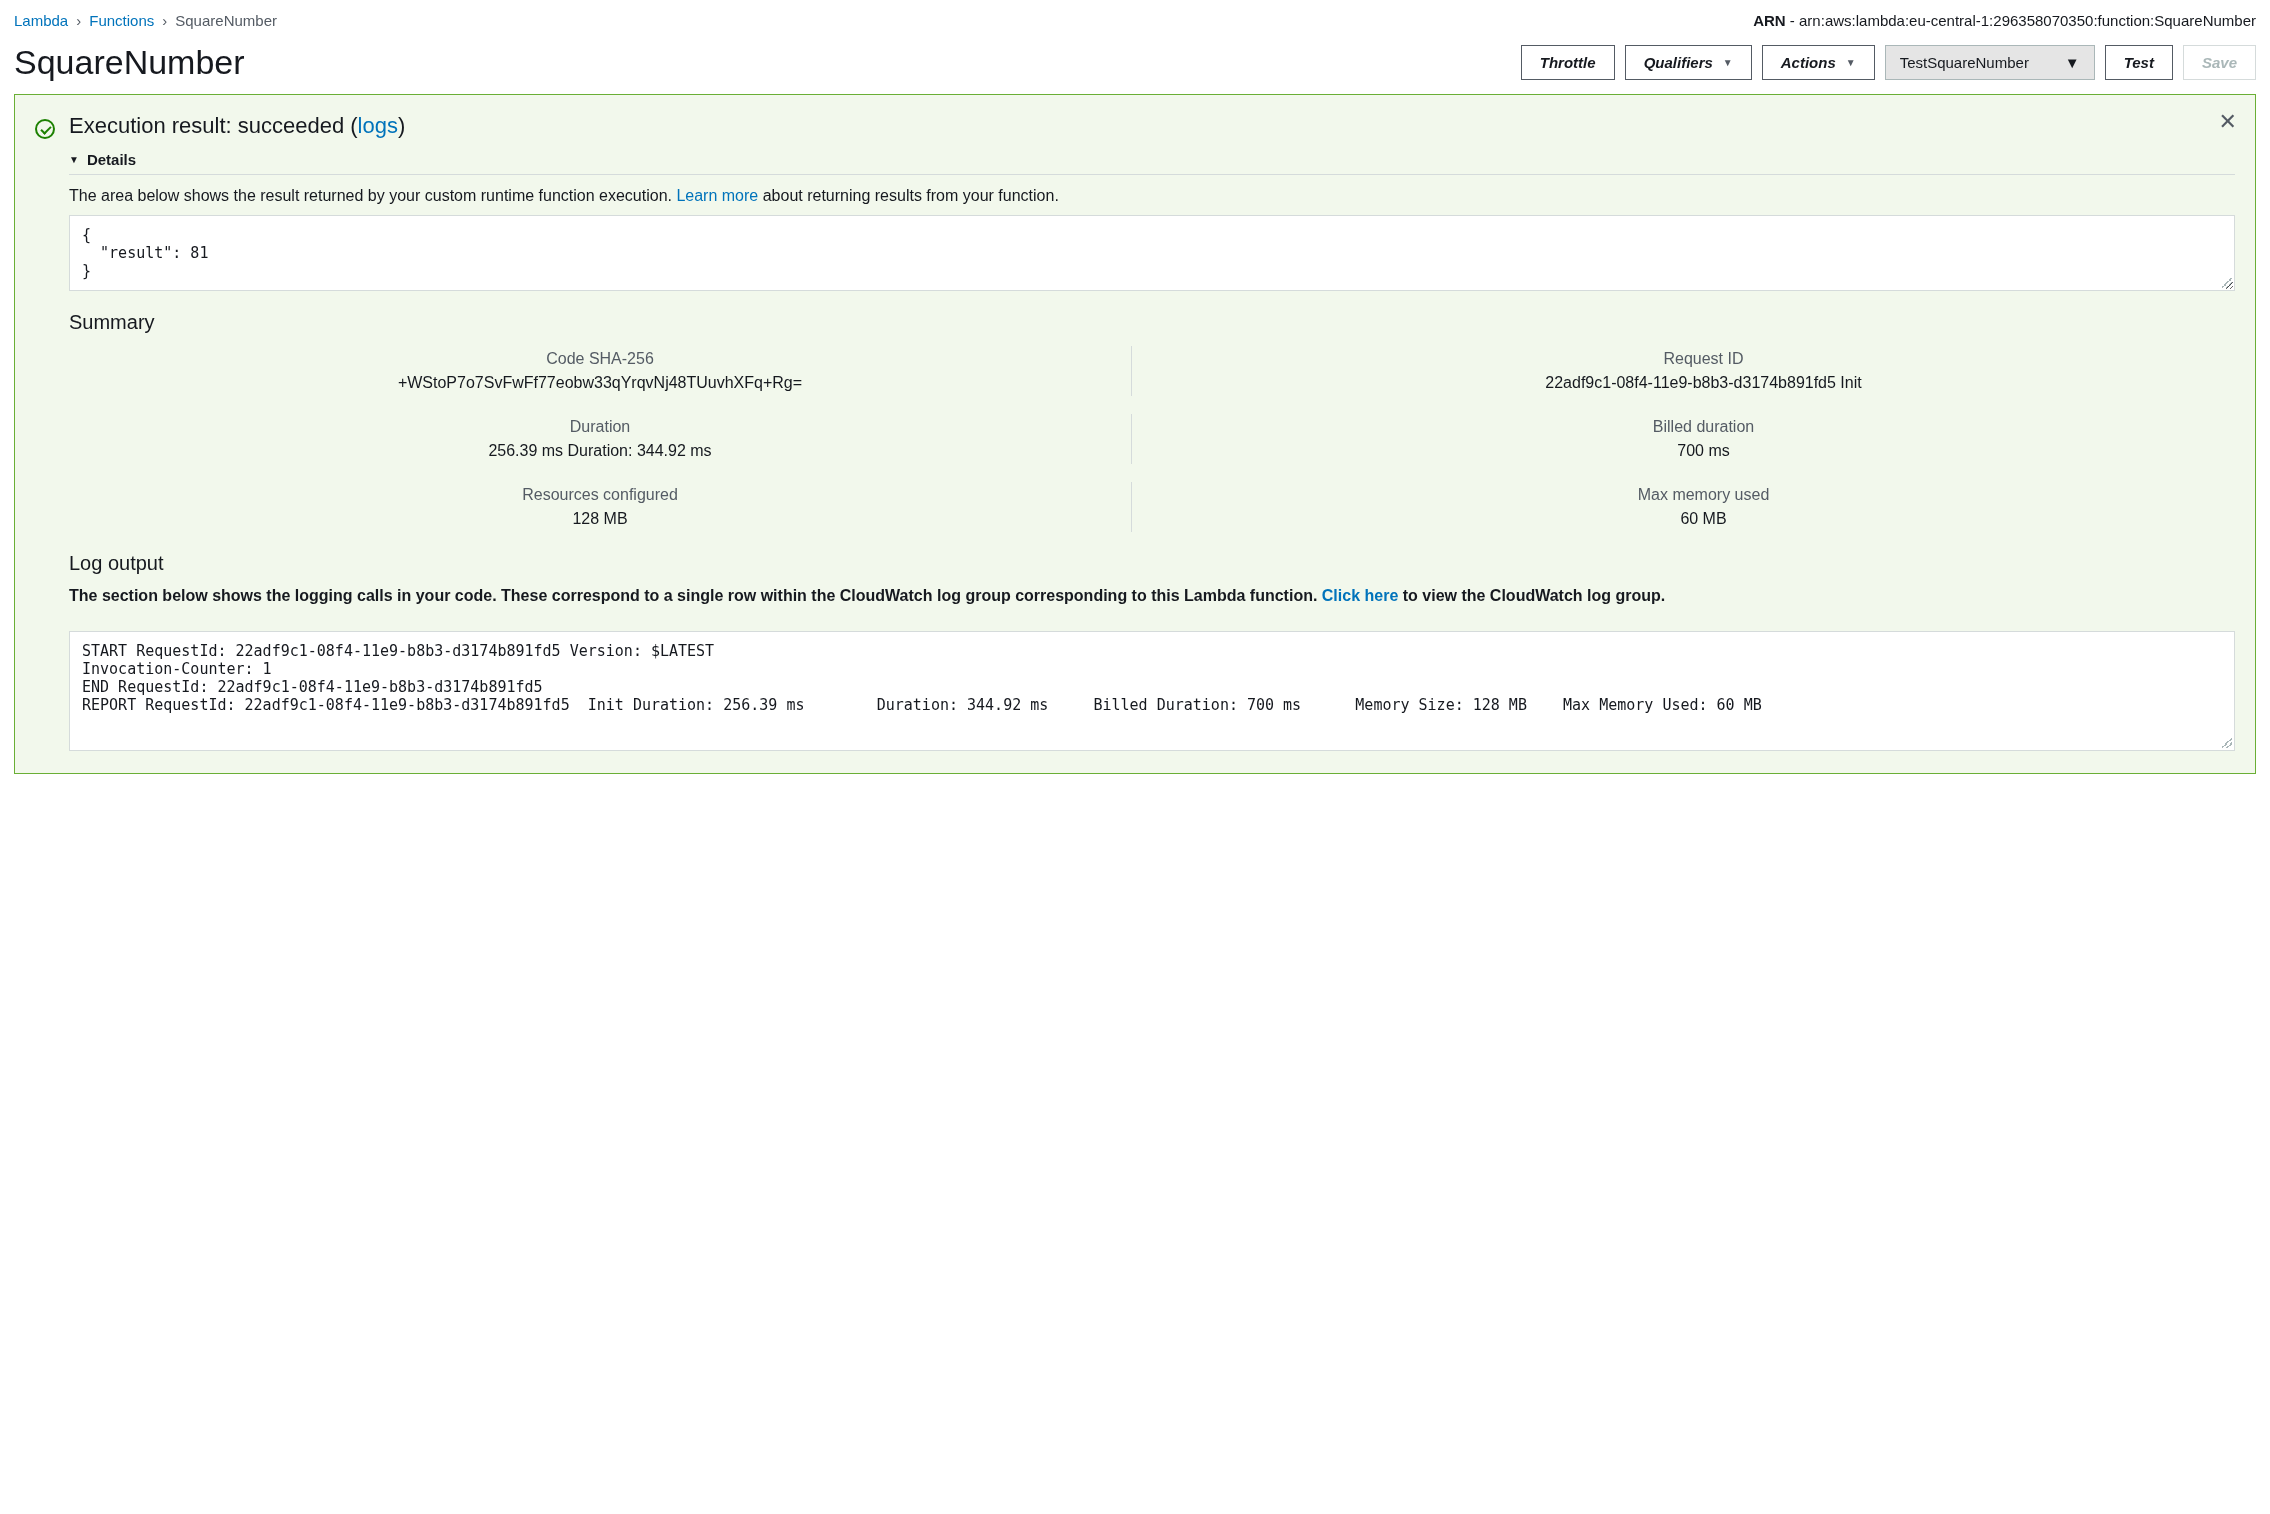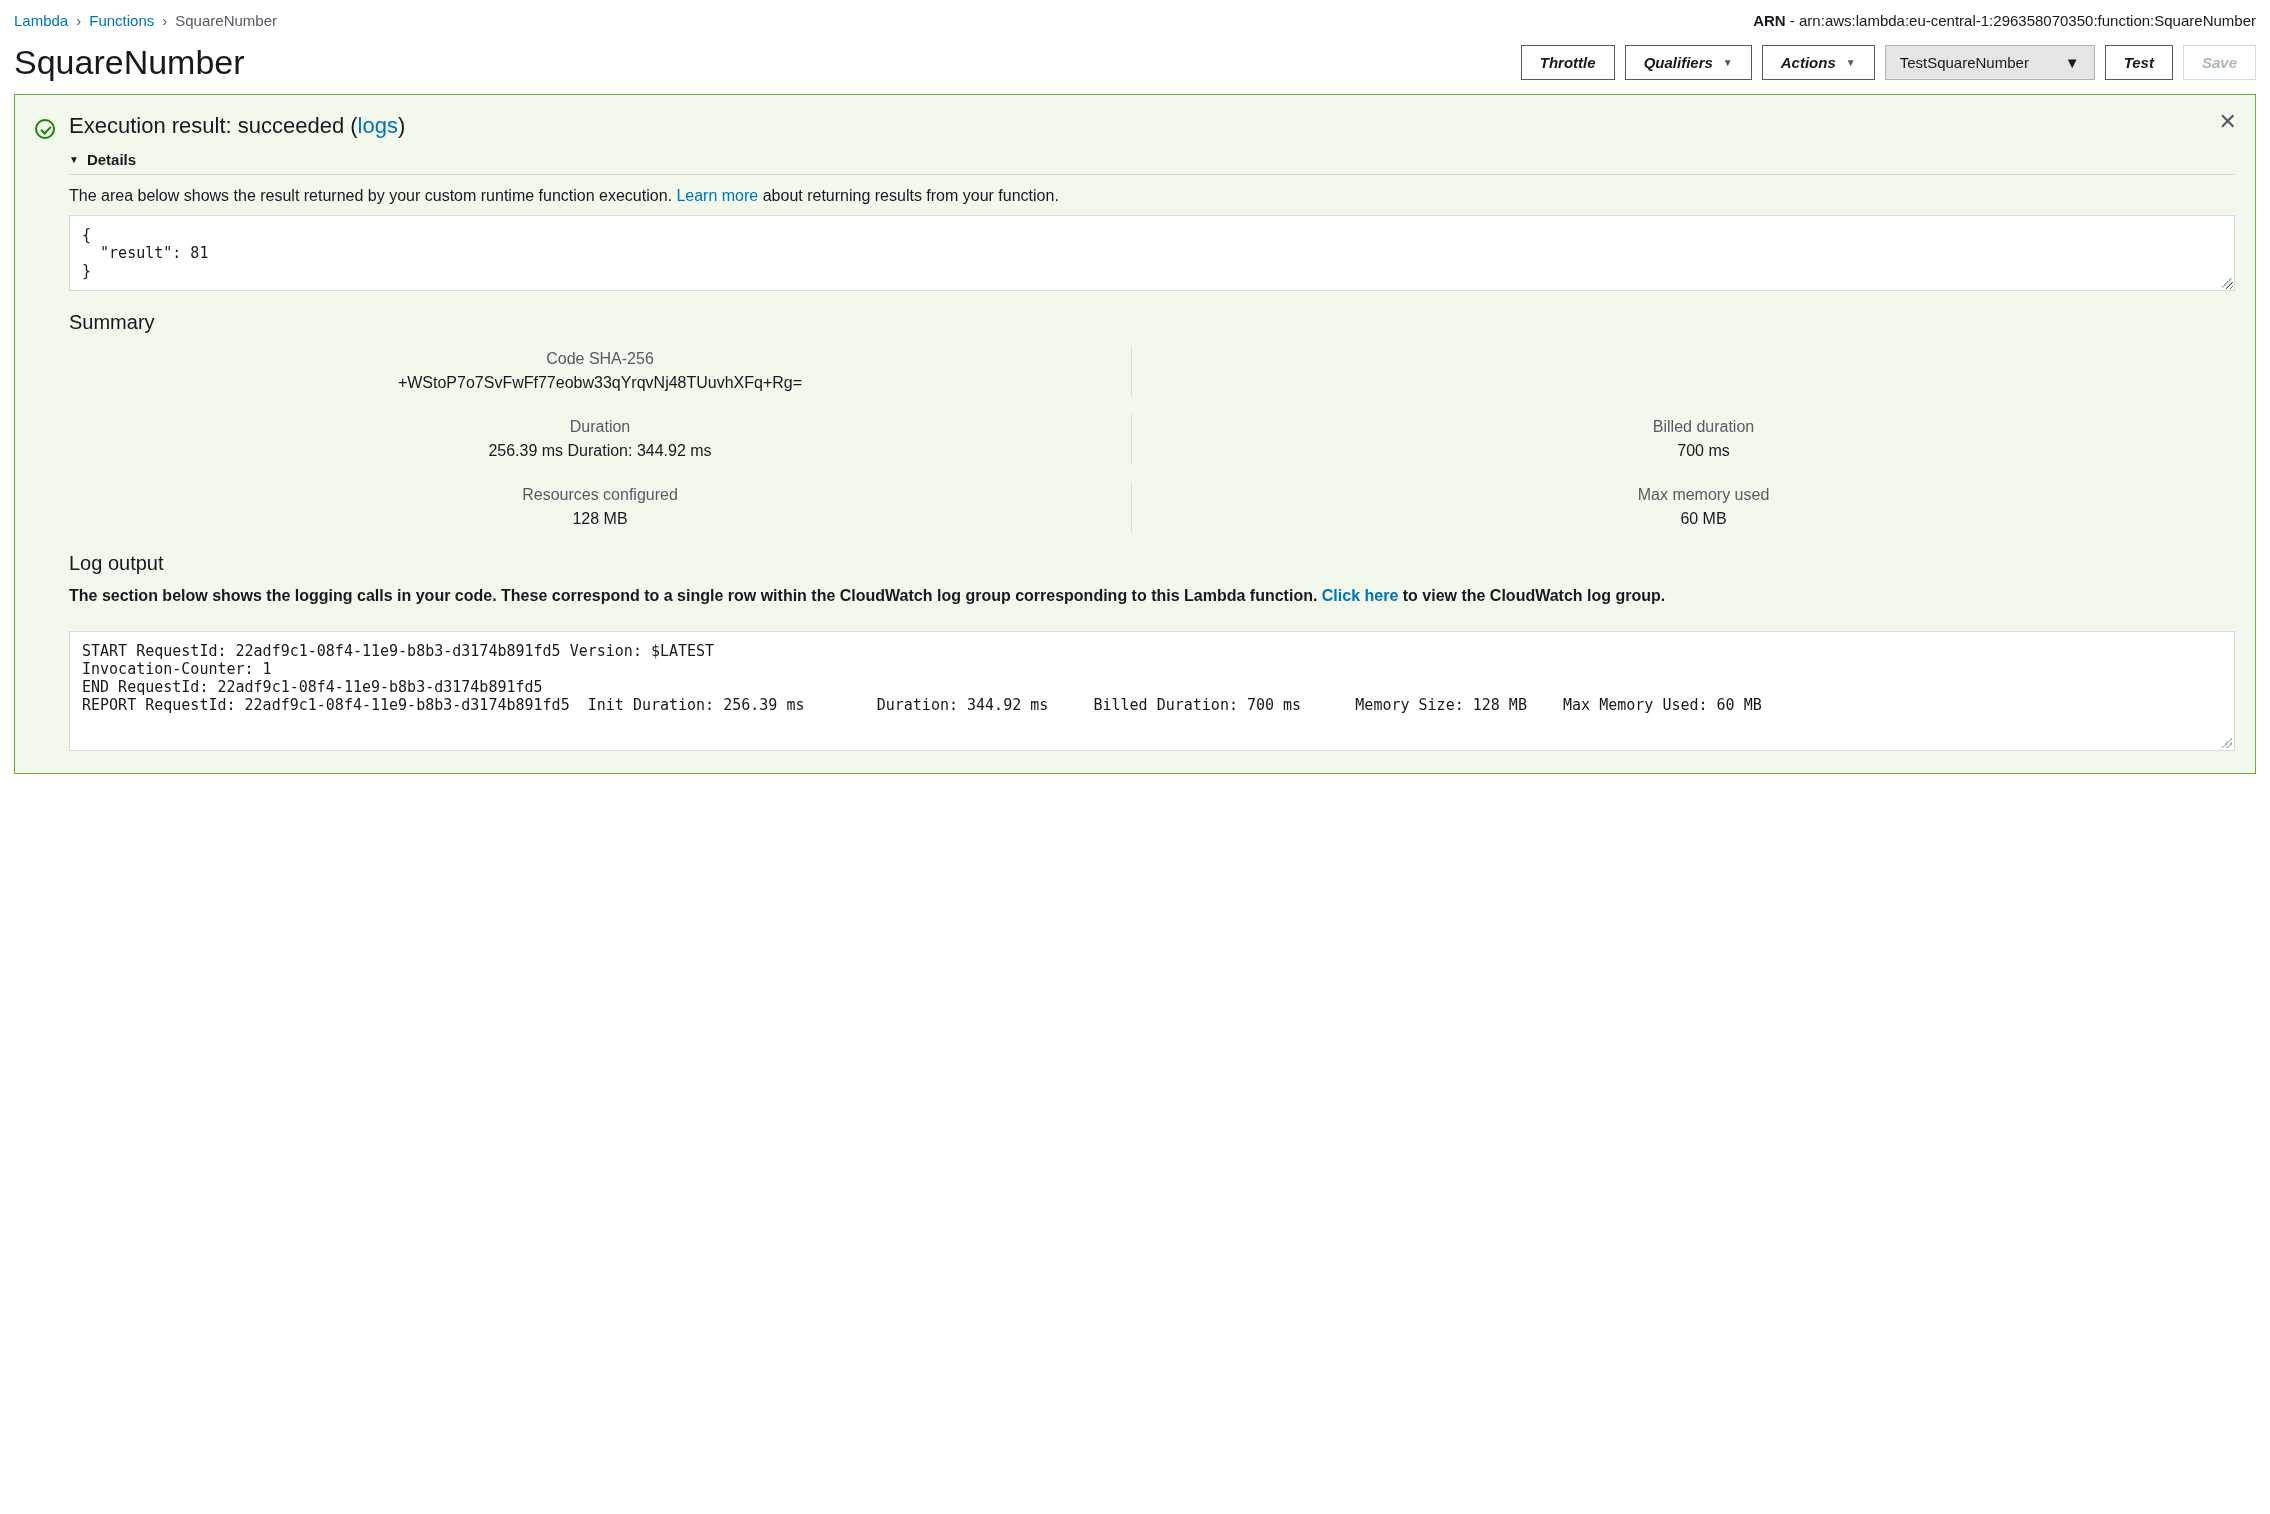--- a/index.html
+++ b/index.html
@@ -232,20 +232,24 @@
   "result": 81
 }</div>
 
     <h3 class="section">Summary</h3>
 
     <div class="summary-grid">
       <div class="cell left-col" style="grid-row:1; border-right:1px solid #d5dbdb;">
         <div class="label">Code SHA-256</div>
         <div class="value">+WStoP7o7SvFwFf77eobw33qYrqvNj48TUuvhXFq+Rg=</div>
       </div>
+      <div class="cell right-col" style="grid-row:1">
+        <div class="label">Request ID</div>
+        <div class="value">22adf9c1-08f4-11e9-b8b3-d3174b891fd5 Init</div>
+      </div>
       <div class="cell left-col" style="grid-row:2; border-right:1px solid #d5dbdb;">
         <div class="label">Duration</div>
         <div class="value">256.39 ms Duration: 344.92 ms</div>
       </div>
       <div class="cell right-col" style="grid-row:2">
         <div class="label">Billed duration</div>
         <div class="value">700 ms</div>
       </div>
       <div class="cell left-col" style="grid-row:3; border-right:1px solid #d5dbdb;">
         <div class="label">Resources configured</div>

